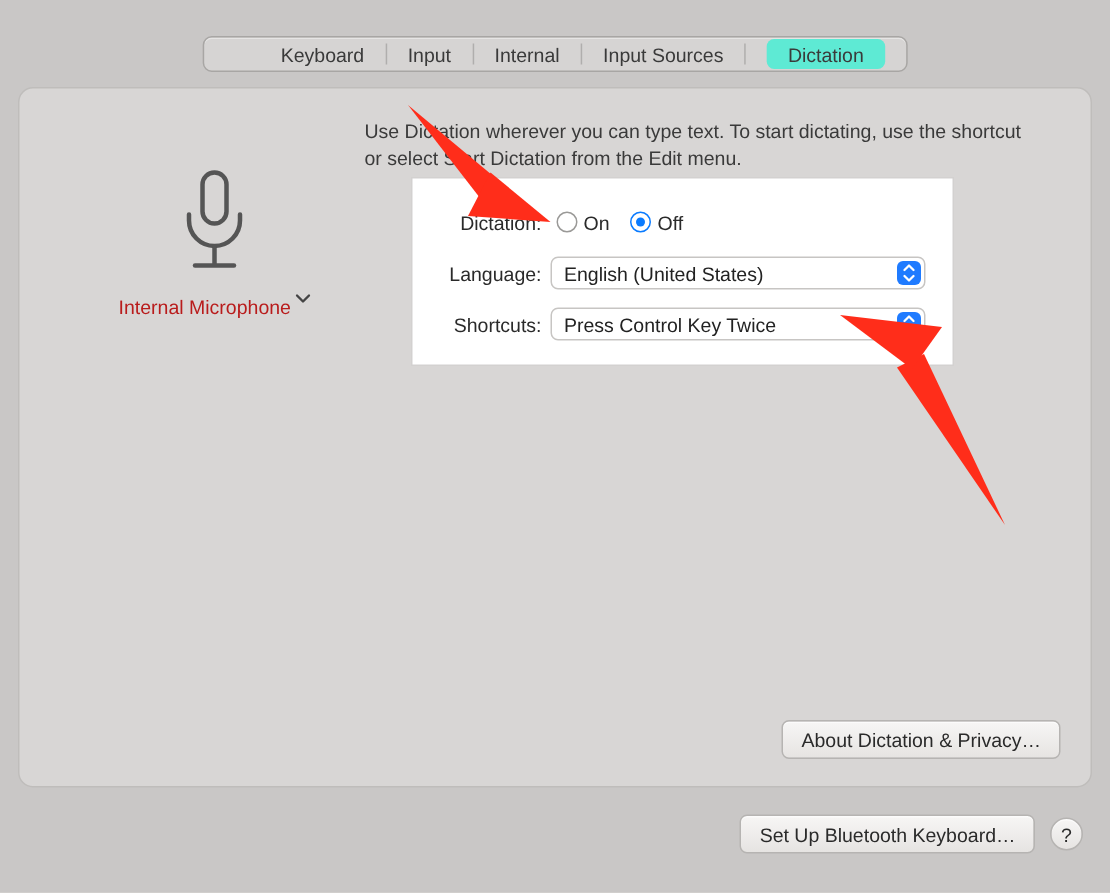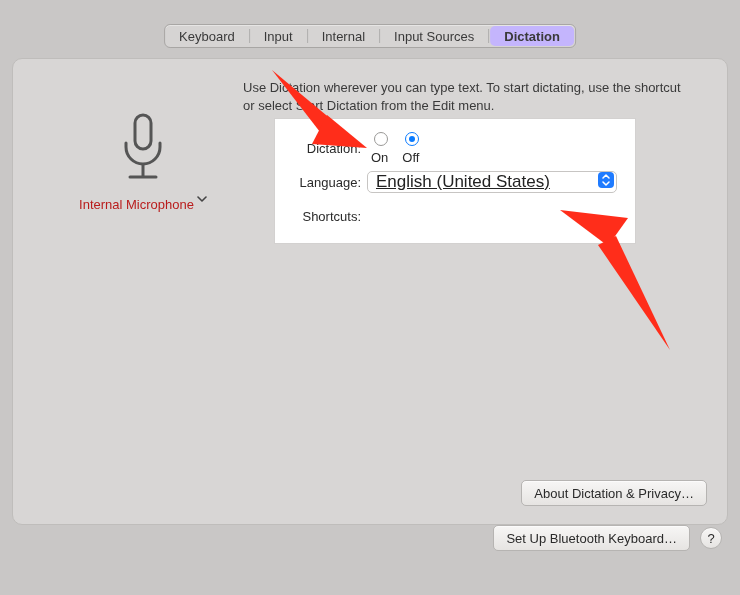--- a/index.html
+++ b/index.html
@@ -19,39 +19,39 @@
     left: 50%;
     transform: translateX(-50%);
     display: flex;
     align-items: center;
     height: 24px;
     background: #d6d4d3;
     border: 1px solid #a8a6a4;
     border-radius: 6px;
     box-shadow: 0 1px 0 rgba(255,255,255,.4) inset;
     overflow: hidden;
+    padding-left: 37px;
   }
   .tabbar .tab {
     padding: 0 14px;
     height: 100%;
     display: flex;
     align-items: center;
     color: #3a3a3a;
     cursor: default;
     white-space: nowrap;
   }
   .tabbar .divider {
     width: 1px; height: 14px; background: #b0aead;
   }
   .tabbar .tab.active {
-    background: #c4b5fd;
+    background: #5eead4;
     border-radius: 5px;
-    margin: 1px;
+    margin: 14px;
     height: calc(100% - 2px);
-    font-weight: bold;
   }
 
   
   .panel {
     position: absolute;
     top: 58px;
     left: 12px;
     right: 12px;
     bottom: 70px;
     background: #d8d6d5;
@@ -109,38 +109,37 @@
     height: 34px;
   }
   .row .lbl {
     width: 92px;
     text-align: right;
     padding-right: 6px;
     font-size: 13px;
     color: #2a2a2a;
   }
   .radios { display: flex; align-items: center; gap: 14px; margin-left: 4px; }
-  .radio { display: inline-flex; align-items: flex-end; gap: 4px; font-size: 13px; flex-direction: column; }
+  .radio { display: inline-flex; align-items: flex-start; gap: 4px; font-size: 13px; }
   .radio input { appearance: none; width: 14px; height: 14px; border-radius: 50%; border: 1px solid #9a9997; background: #fff; position: relative; }
   .radio input:checked { border-color: #0a7bff; }
   .radio input:checked::after { content:""; position:absolute; inset:3px; border-radius:50%; background:#0a7bff; }
 
   .select {
     display: flex;
-    align-items: flex-start;
+    align-items: center;
     justify-content: space-between;
     width: 250px;
     height: 22px;
     background: #fff;
     border: 1px solid #c7c5c3;
     border-radius: 5px;
     padding: 0 2px 0 8px;
-    font-size: 17px;
+    font-size: 13px;
     color: #222;
-    text-decoration: underline;
   }
   .select .caret {
     width: 16px; height: 16px;
     background: #1f7bff;
     border-radius: 4px;
     display: flex; align-items: center; justify-content: center;
   }
   .select .caret svg { display:block; }
 
   
@@ -157,21 +156,21 @@
     background: linear-gradient(#f7f6f5,#e6e4e2);
     border: 1px solid #b6b4b2;
     border-radius: 5px;
     font-size: 13px;
     color: #2a2a2a;
     box-shadow: 0 1px 0 rgba(255,255,255,.6) inset;
   }
 
   .bottom-row {
     position: absolute;
-    bottom: 44px;
+    bottom: 26px;
     right: 18px;
     display: flex;
     align-items: center;
     gap: 10px;
   }
   .help-btn {
     width: 22px; height: 22px; border-radius: 50%;
     background: linear-gradient(#f7f6f5,#e6e4e2);
     border: 1px solid #b6b4b2;
     display: inline-flex; align-items: center; justify-content: center;
@@ -256,20 +255,28 @@
         <span class="caret">
           <svg width="10" height="12" viewBox="0 0 10 12">
               <path d="M2 4 L5 1 L8 4 M2 8 L5 11 L8 8" fill="none" stroke="#fff" stroke-width="1.5" stroke-linecap="round" stroke-linejoin="round"></path>
             </svg>
         </span>
       </div>
     </div>
 
     <div class="row">
       <div class="lbl">Shortcuts:</div>
+      <div class="select">
+        <span>Press Control Key Twice</span>
+        <span class="caret">
+          <svg width="10" height="12" viewBox="0 0 10 12">
+              <path d="M2 4 L5 1 L8 4 M2 8 L5 11 L8 8" fill="none" stroke="#fff" stroke-width="1.5" stroke-linecap="round" stroke-linejoin="round"></path>
+            </svg>
+        </span>
+      </div>
     </div>
 
   </div>
 
   <div class="about-btn">
     <div class="btn">About Dictation &amp; Privacy…</div>
   </div>
 
 </div>
 

